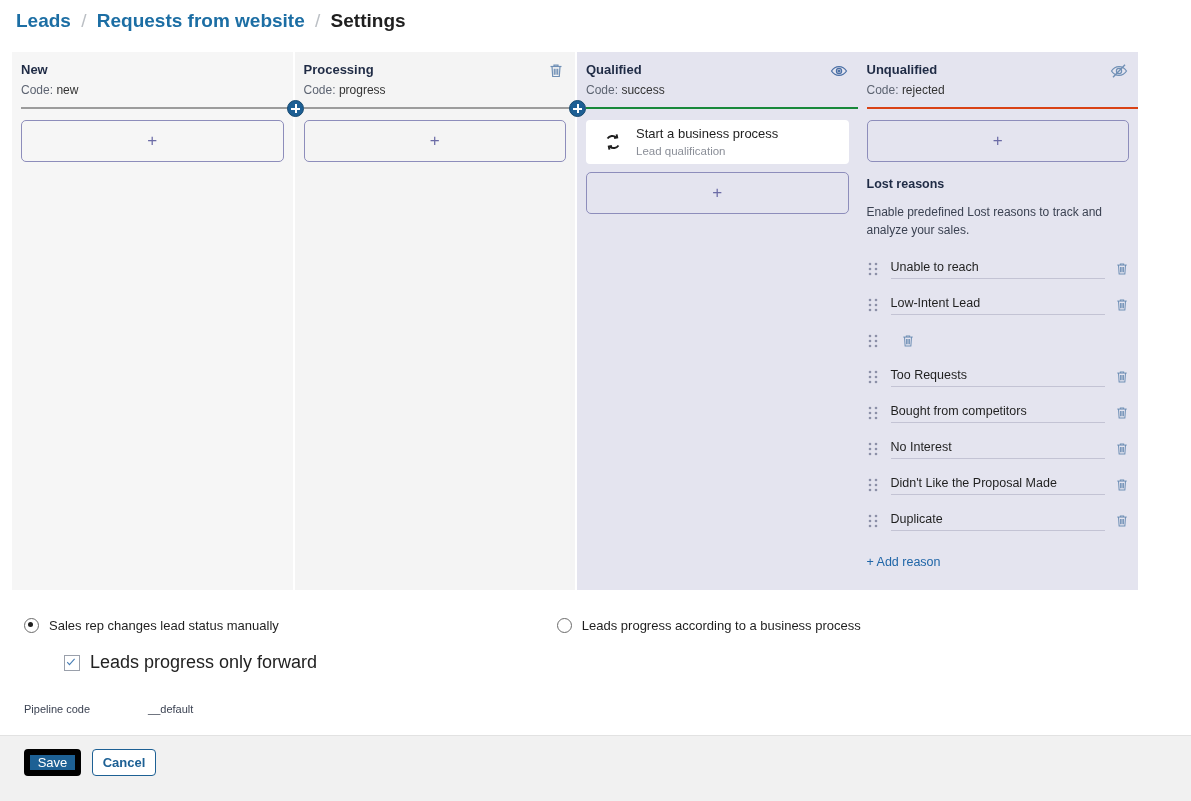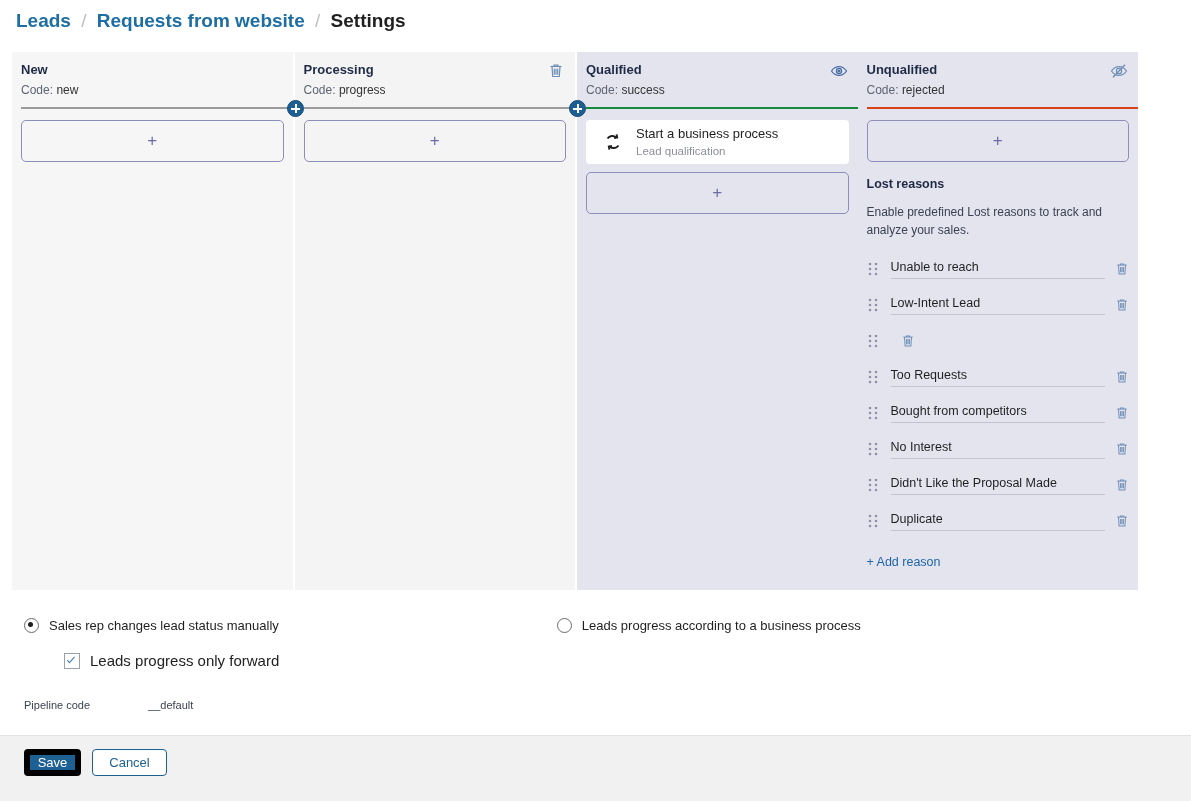--- a/index.html
+++ b/index.html
@@ -239,21 +239,21 @@
     left: 3px; top: 3px;
     width: 5px; height: 5px;
     border-radius: 50%;
     background: #1f1f1f;
   }
   .checkline {
     display: flex;
     align-items: center;
     margin-top: 19px;
     margin-left: 24px;
-    font-size: 15px;
+    font-size: 18px;
     cursor: pointer;
     padding-left: 16px;
   }
   .checkbox {
     width: 14px; height: 14px;
     border: 1px solid #9aa0ab;
     background: #fff;
     margin-right: 10px;
     position: relative;
     flex: 0 0 14px;
@@ -291,24 +291,25 @@
   }
   .btn-save {
     left: 24px;
     width: 57px;
     background: #1d6094;
     color: #fff;
     border: 6px solid #000000;
   }
   .btn-cancel {
     left: 92px;
-    width: 75px;
+    width: 64px;
     background: #fff;
     color: #1d6094;
     border: 1px solid #1d6094;
+    font-weight: bold;
   }
 </style>
 </head>
 <body>
 
 <div class="breadcrumb">
   <span class="bc-link">Leads</span>
   <span class="bc-sep">/</span>
   <span class="bc-link">Requests from website</span>
   <span class="bc-sep">/</span>

